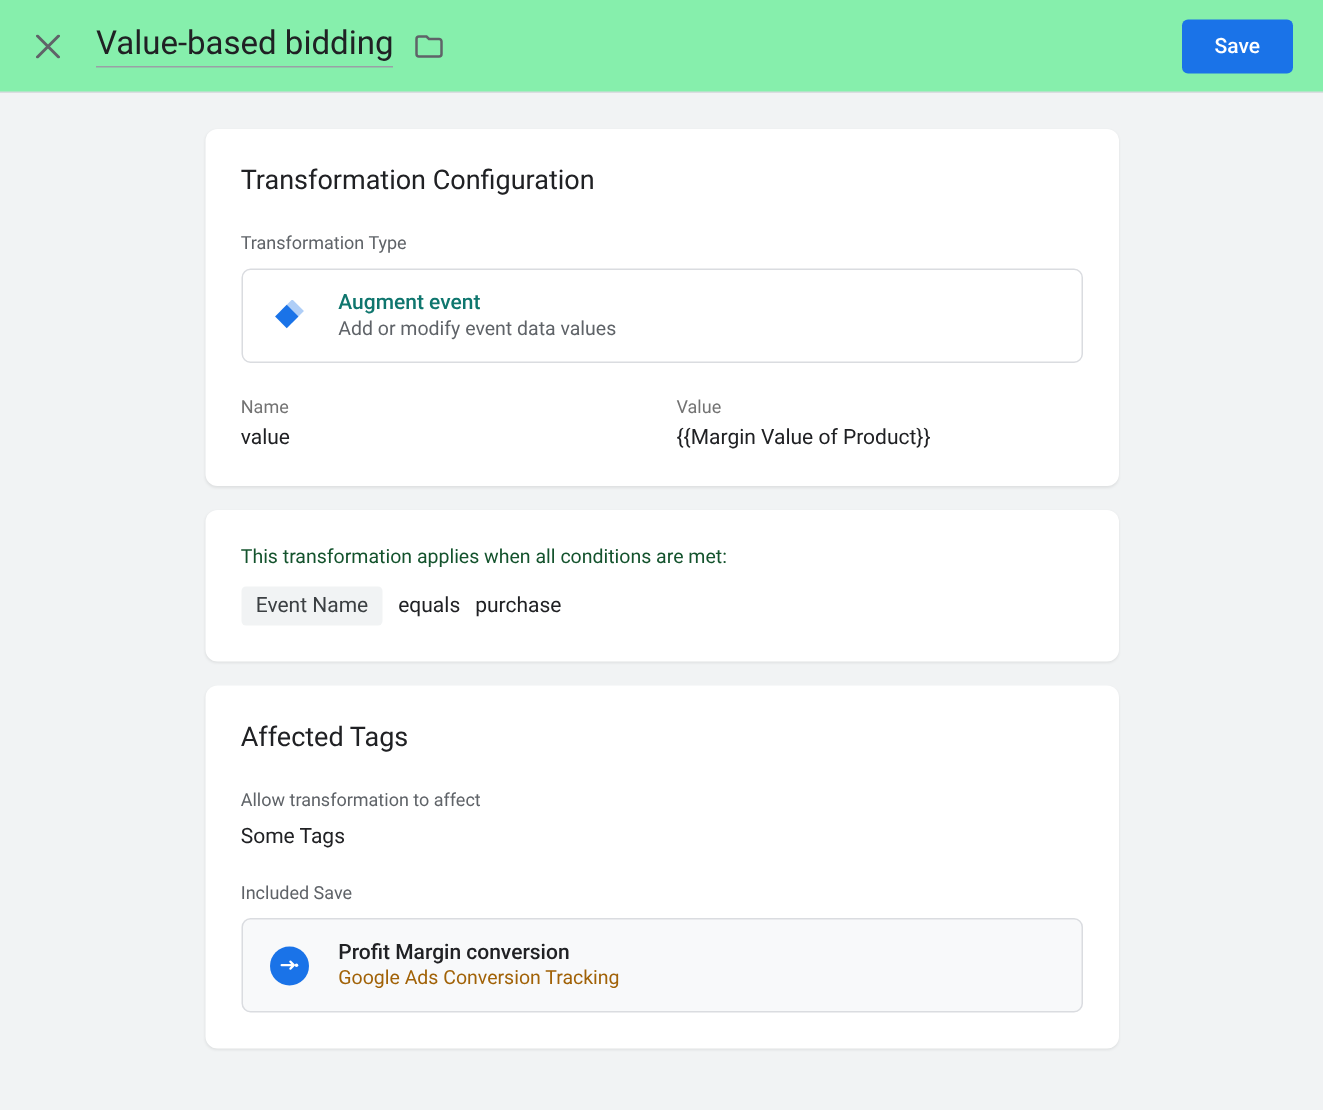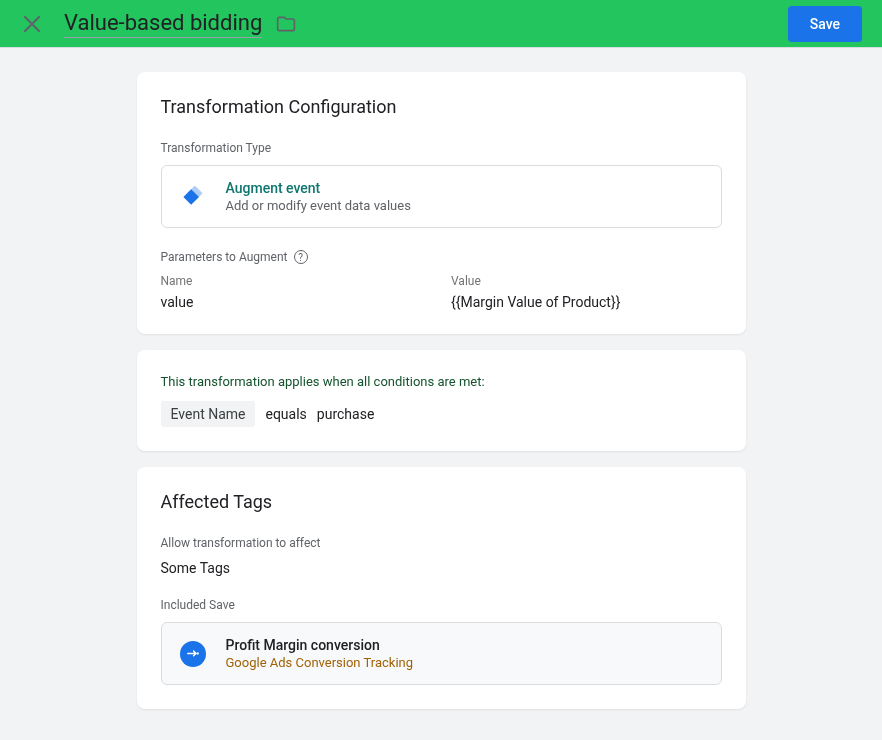--- a/index.html
+++ b/index.html
@@ -8,25 +8,25 @@
       padding: 0;
     }
     body {
       font-family: 'Google Sans', Roboto, Arial, sans-serif;
       background: #f1f3f4;
       color: #202124;
       font-size: 14px;
       width: 882px;
     }
     .header {
-      background: #22c55e;
+      background: #86efac;
       display: flex;
       align-items: center;
       padding: 12px 20px;
-      height: 48px;
+      height: 62px;
       border-bottom: 1px solid #dadce0;
     }
     .close-icon {
       width: 24px;
       height: 24px;
       display: flex;
       align-items: center;
       justify-content: center;
       cursor: pointer;
       color: #5f6368;
@@ -231,24 +231,20 @@
       <div class="diamond-icon">
         <svg width="22" height="22" viewBox="0 0 24 24">
           <rect x="8" y="2" width="12" height="12" transform="rotate(45 14 8)" fill="#1a73e8" opacity="0.35"></rect>
           <rect x="4" y="6" width="12" height="12" transform="rotate(45 10 12)" fill="#1a73e8"></rect>
         </svg>
       </div>
       <div class="trans-text">
         <div class="trans-title">Augment event</div>
         <div class="trans-desc">Add or modify event data values</div>
       </div>
-    </div>
-    <div class="section-label">
-      <span>Parameters to Augment</span>
-      <span class="help-icon">?</span>
     </div>
     <div class="param-row">
       <div class="param-col">
         <div class="param-label">Name</div>
         <div class="param-value">value</div>
       </div>
       <div class="param-col">
         <div class="param-label">Value</div>
         <div class="param-value">{{Margin Value of Product}}</div>
       </div>

